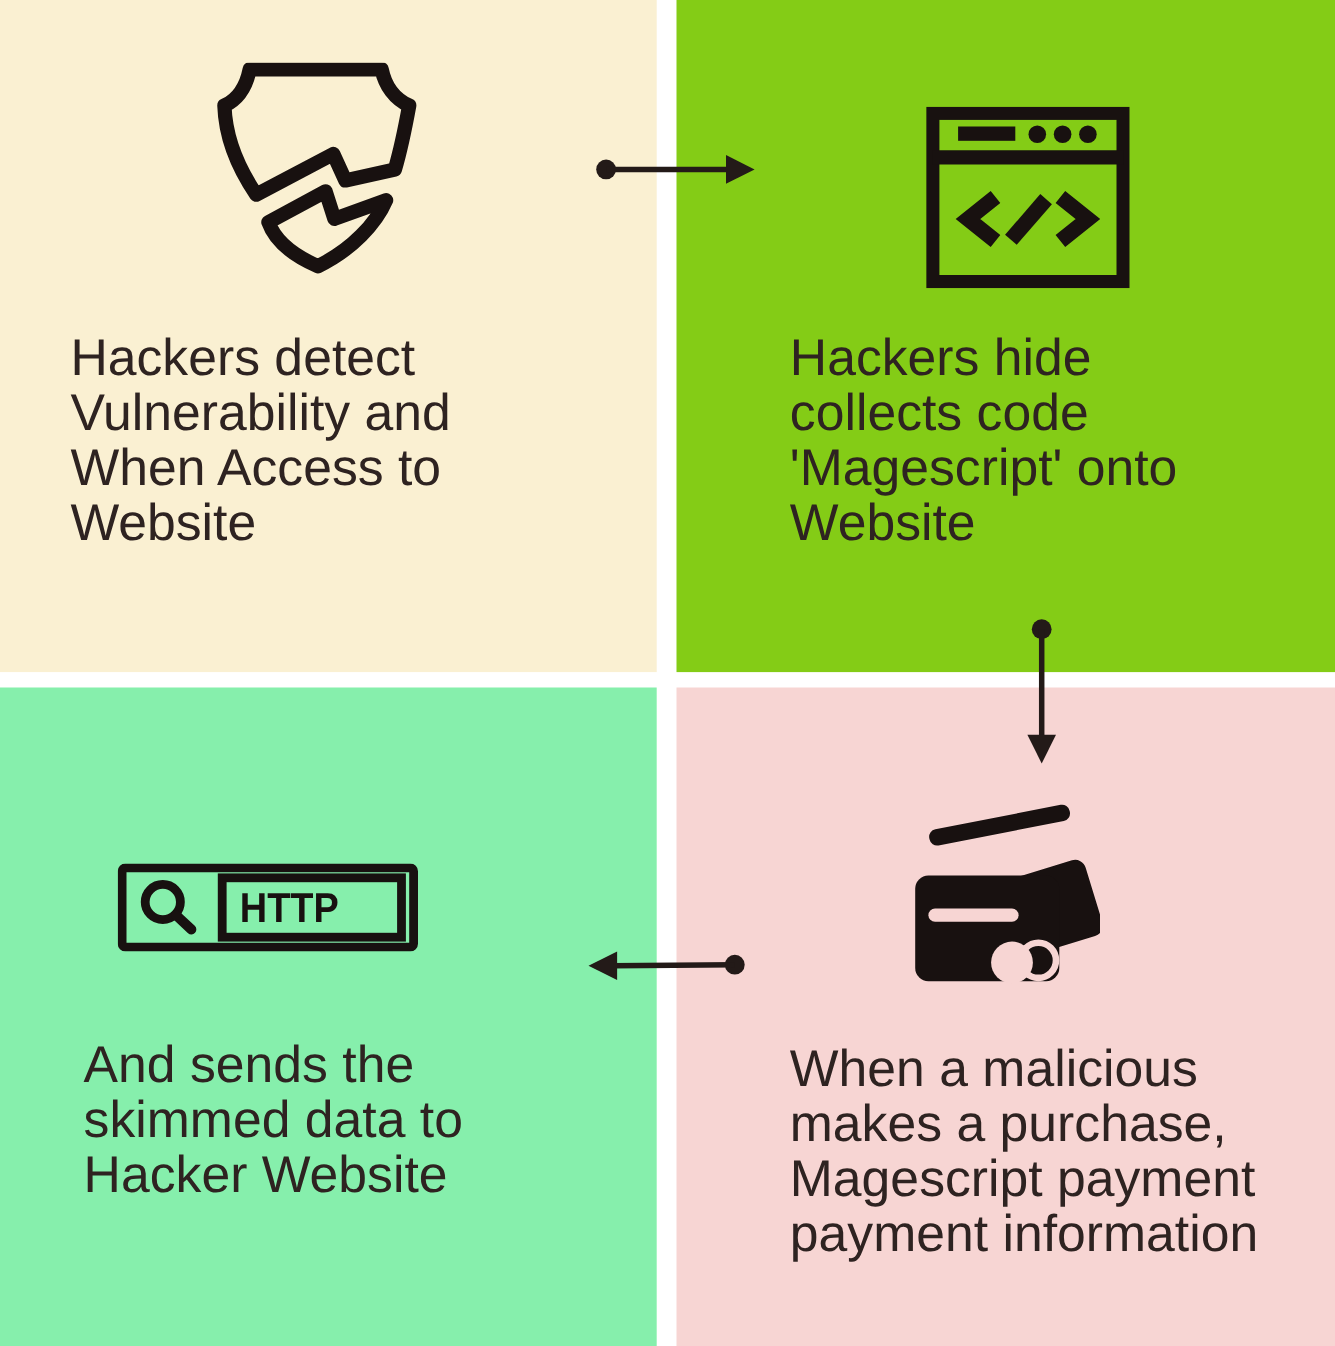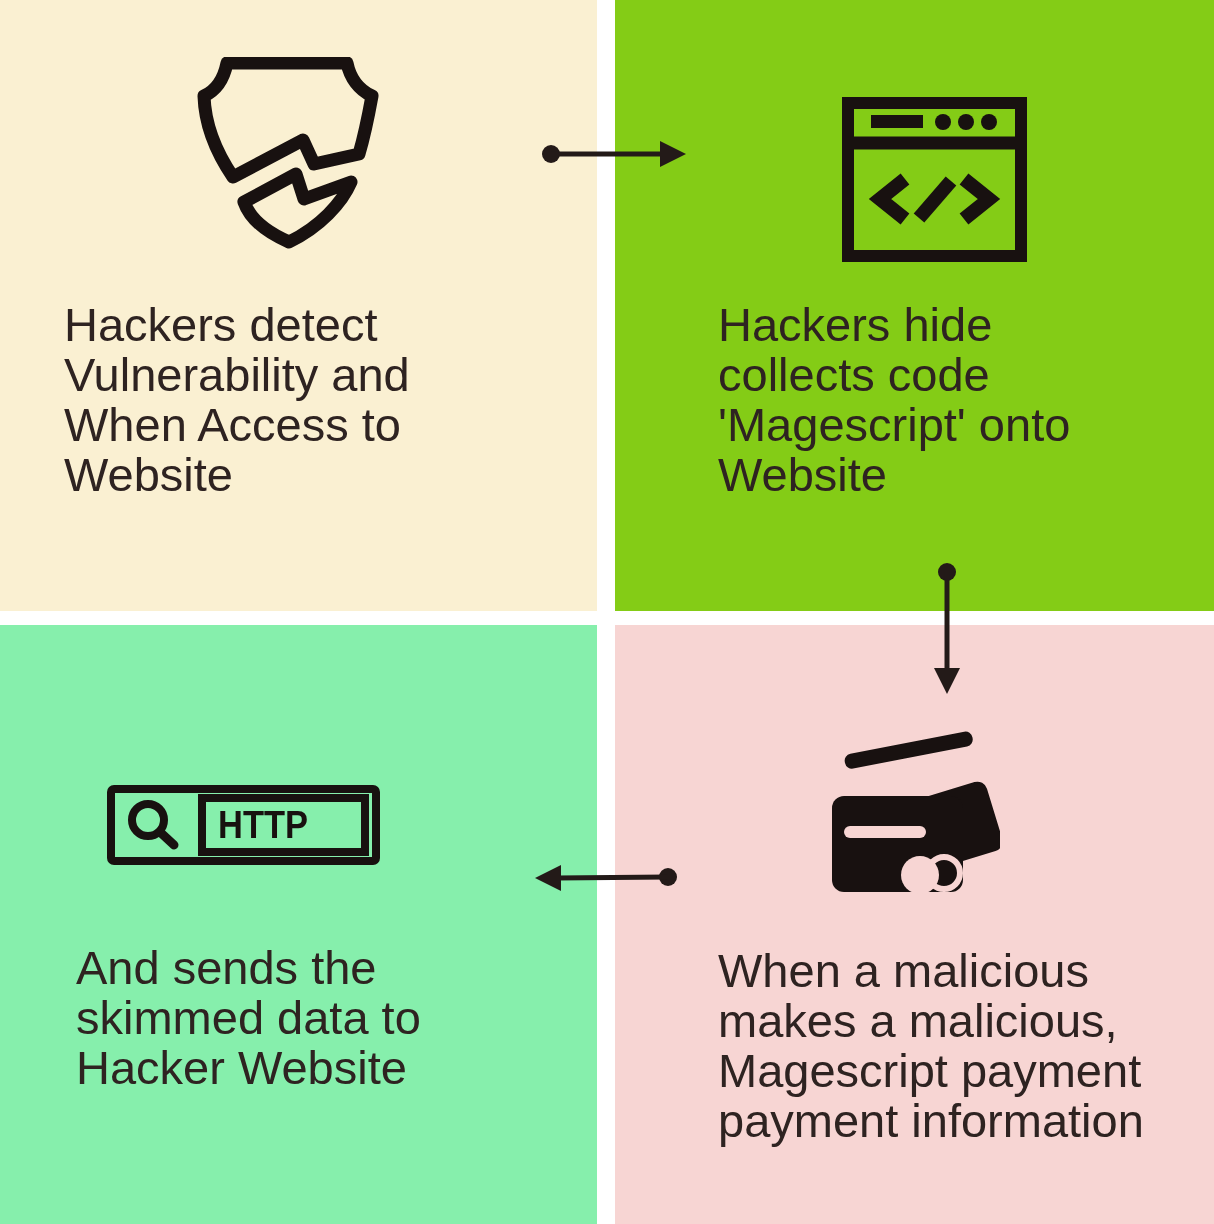--- a/index.html
+++ b/index.html
@@ -104,21 +104,21 @@
       <g transform="translate(64,88) rotate(-17)">
         <rect x="0" y="-6" width="96" height="72" rx="10" fill="currentColor"></rect>
       </g>
       <rect x="2" y="71" width="131" height="96" rx="12" fill="currentColor"></rect>
       <rect x="14" y="101" width="82" height="12" rx="6" fill="#f7d5d3"></rect>
       <circle cx="114" cy="148" r="16" fill="none" stroke="#f7d5d3" stroke-width="6"></circle>
       <circle cx="90" cy="150" r="19" fill="#f7d5d3"></circle>
     </svg>
     <div class="caption">
       <div>When a malicious</div>
-      <div>makes a malicious,</div>
+      <div>makes a purchase,</div>
       <div>Magescript payment</div>
       <div>payment information</div>
     </div>
   </div>
 
   <svg class="arrow" id="arrow-right" width="160" height="30" viewBox="0 0 160 30">
     <circle cx="11" cy="15" r="9" fill="currentColor"></circle>
     <line x1="11" y1="15" x2="124" y2="15" stroke="currentColor" stroke-width="5"></line>
     <polygon points="146,15 120,2 120,28" fill="currentColor"></polygon>
   </svg>

